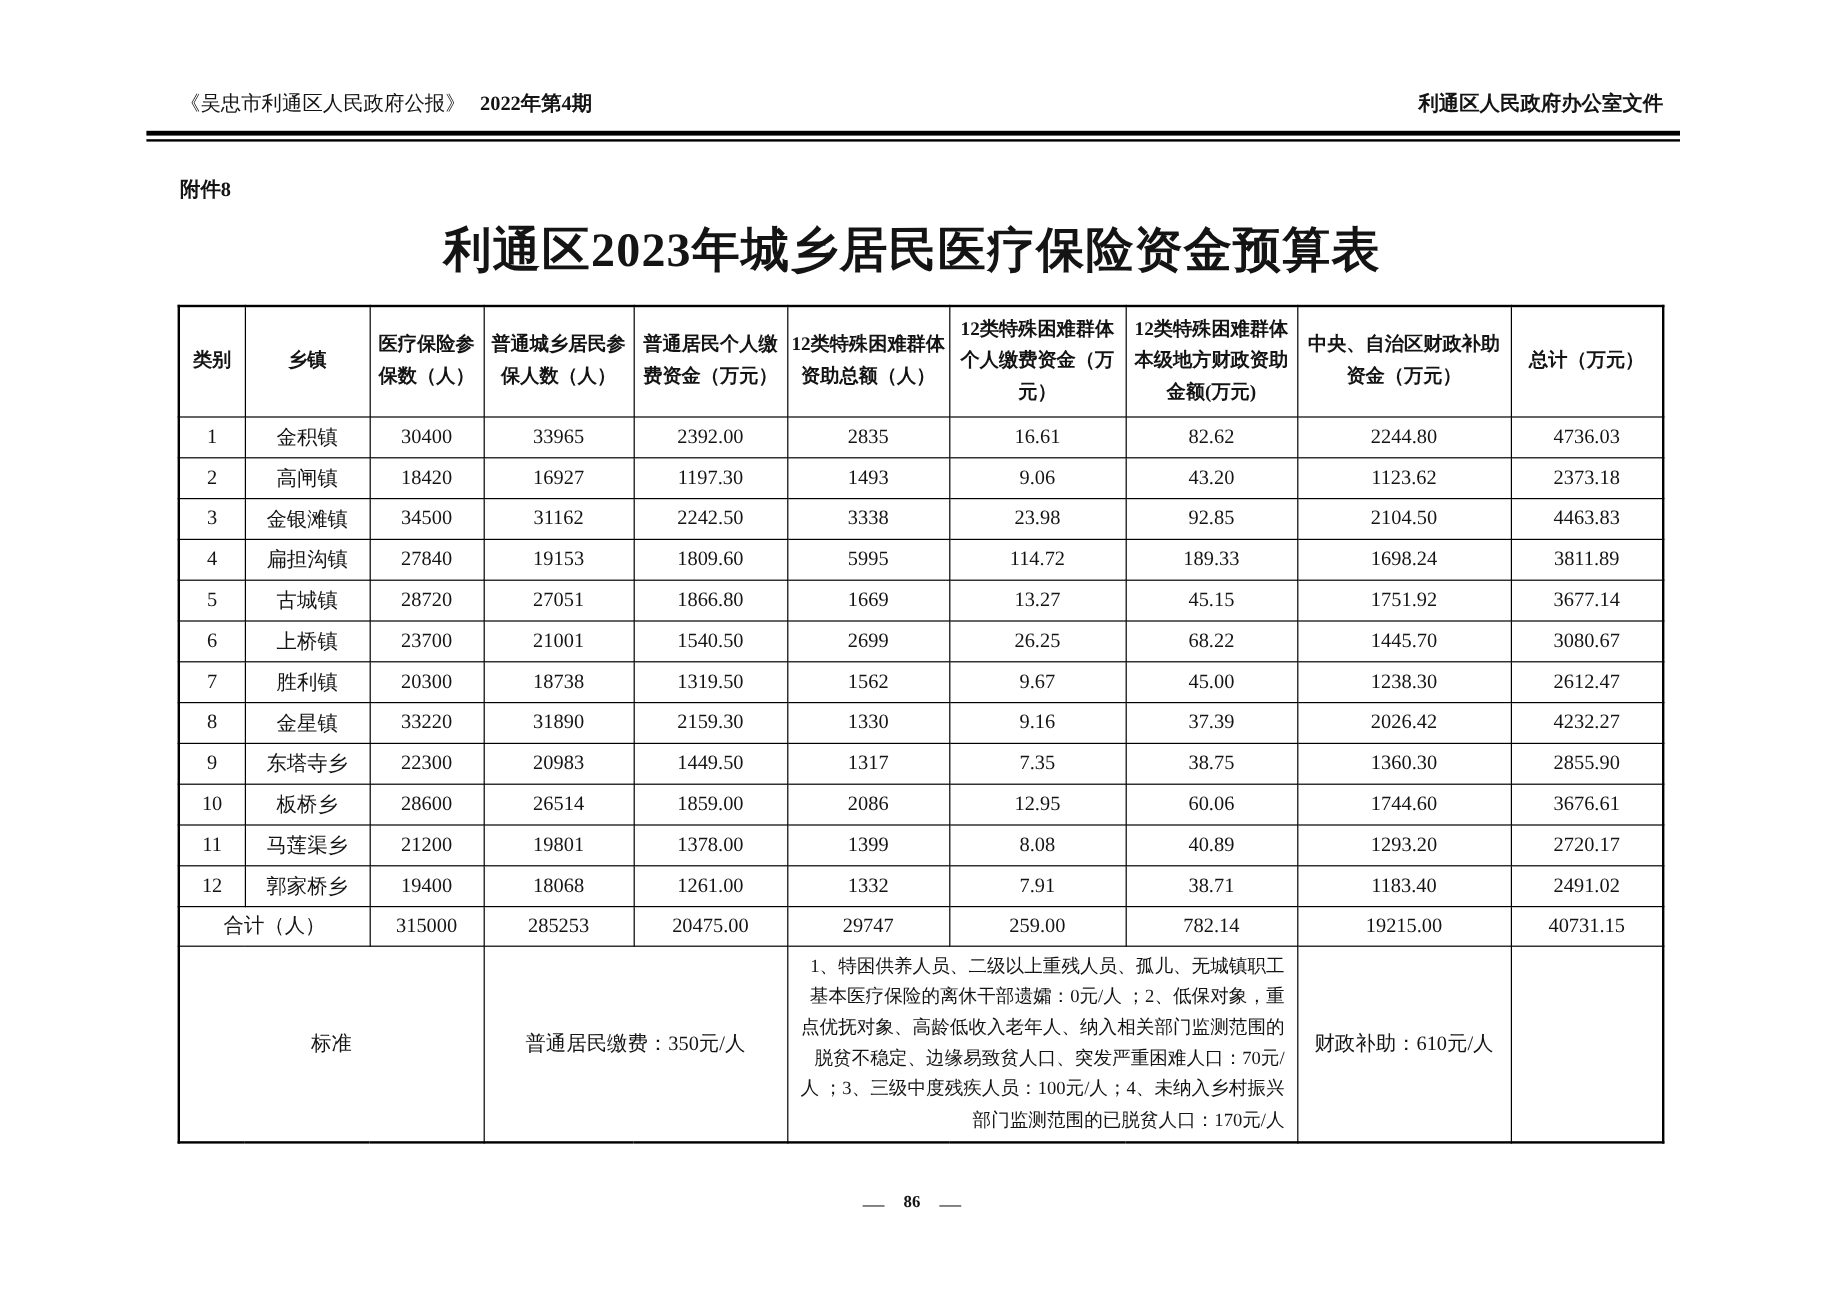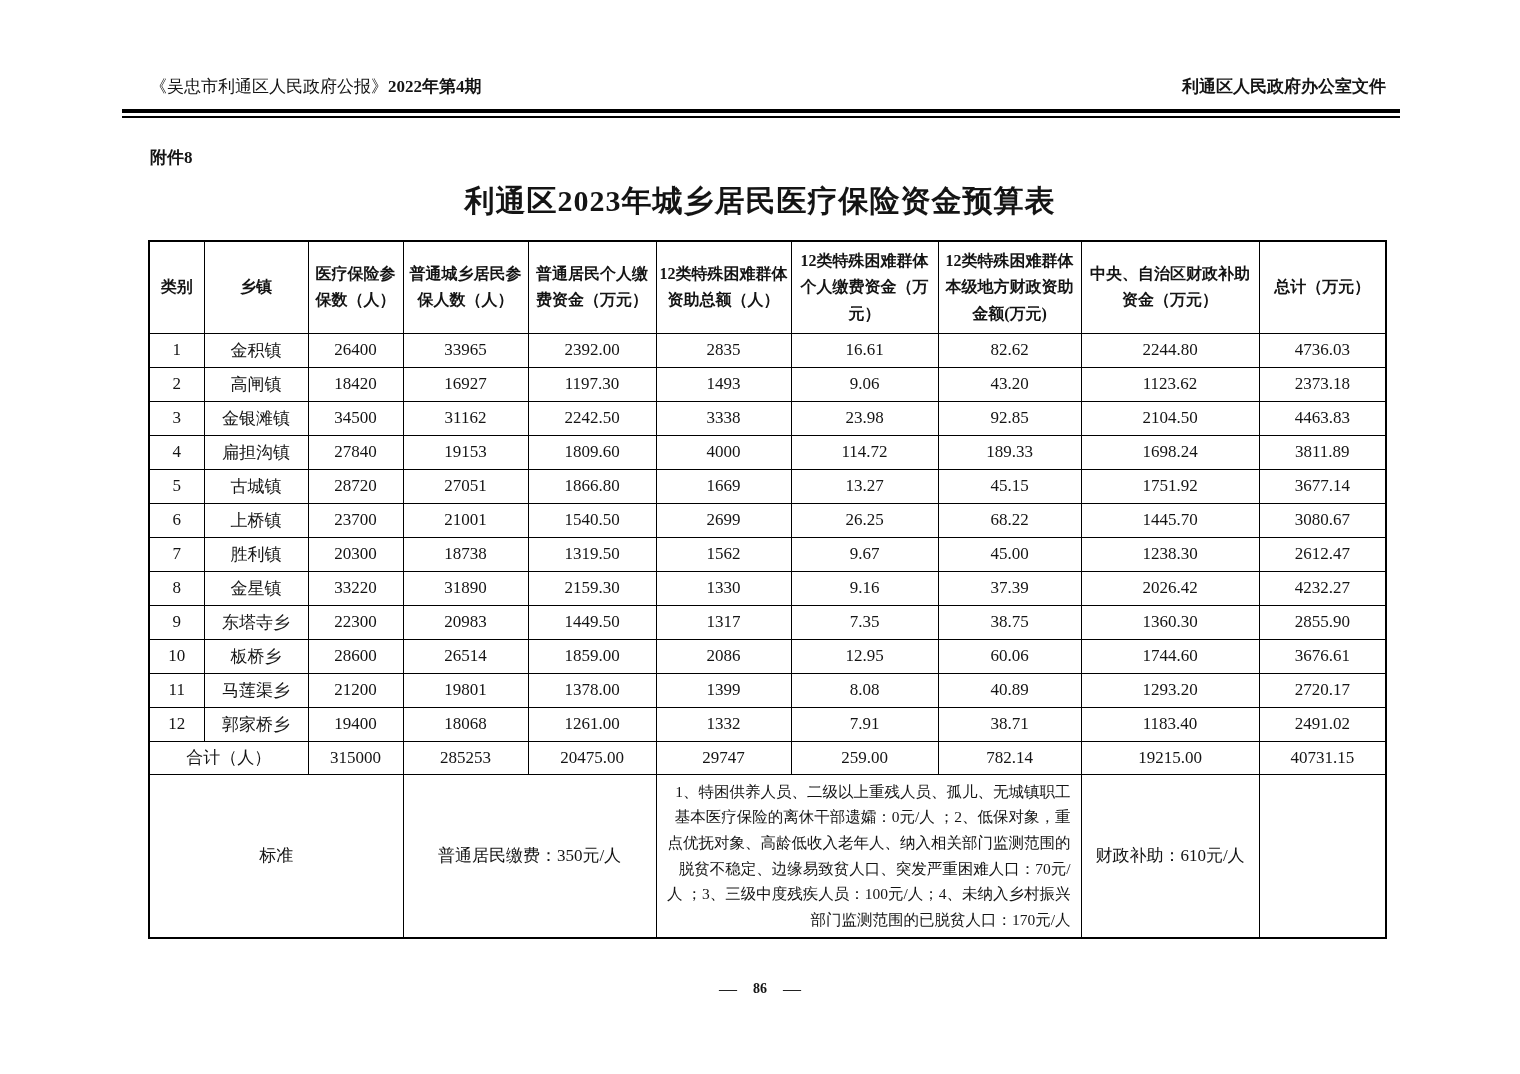--- a/index.html
+++ b/index.html
@@ -23,37 +23,37 @@
   }
   .header-row {
     display: flex;
     justify-content: space-between;
     align-items: baseline;
     margin: 0 134px 0 150px;
     font-size: 17px;
     line-height: 1.3;
     white-space: nowrap;
   }
-  .header-left .issue { font-weight: bold; margin-left: 0; }
+  .header-left .issue { font-weight: bold; margin-left: 12px; }
   .header-right { font-weight: bold; }
   .double-rule {
     margin: 11px 120px 0 122px;
     height: 3px;
     border-top: 4px solid #000;
     border-bottom: 2px solid #000;
   }
   .attachment {
     margin: 28px 0 0 150px;
     font-size: 17px;
     font-weight: bold;
   }
   .doc-title {
     margin: 12px 0 0 0;
     text-align: center;
-    font-size: 30px;
+    font-size: 40px;
     font-weight: bold;
     letter-spacing: 1px;
   }
   table.budget-table {
     margin: 18px 0 0 148px;
     width: 1237px;
     table-layout: fixed;
     border-collapse: collapse;
     border: 2px solid #000;
   }
@@ -132,21 +132,21 @@
           <th>12类特殊困难群体个人缴费资金（万元）</th>
           <th>12类特殊困难群体本级地方财政资助金额(万元)</th>
           <th>中央、自治区财政补助资金（万元）</th>
           <th>总计（万元）</th>
         </tr>
     </thead>
     <tbody id="data-rows">
         <tr class="data-row">
           <td>1</td>
           <td>金积镇</td>
-          <td>26400</td>
+          <td>30400</td>
           <td>33965</td>
           <td>2392.00</td>
           <td>2835</td>
           <td>16.61</td>
           <td>82.62</td>
           <td>2244.80</td>
           <td>4736.03</td>
         </tr>
         <tr class="data-row">
           <td>2</td>
@@ -171,21 +171,21 @@
           <td>92.85</td>
           <td>2104.50</td>
           <td>4463.83</td>
         </tr>
         <tr class="data-row">
           <td>4</td>
           <td>扁担沟镇</td>
           <td>27840</td>
           <td>19153</td>
           <td>1809.60</td>
-          <td>4000</td>
+          <td>5995</td>
           <td>114.72</td>
           <td>189.33</td>
           <td>1698.24</td>
           <td>3811.89</td>
         </tr>
         <tr class="data-row">
           <td>5</td>
           <td>古城镇</td>
           <td>28720</td>
           <td>27051</td>

